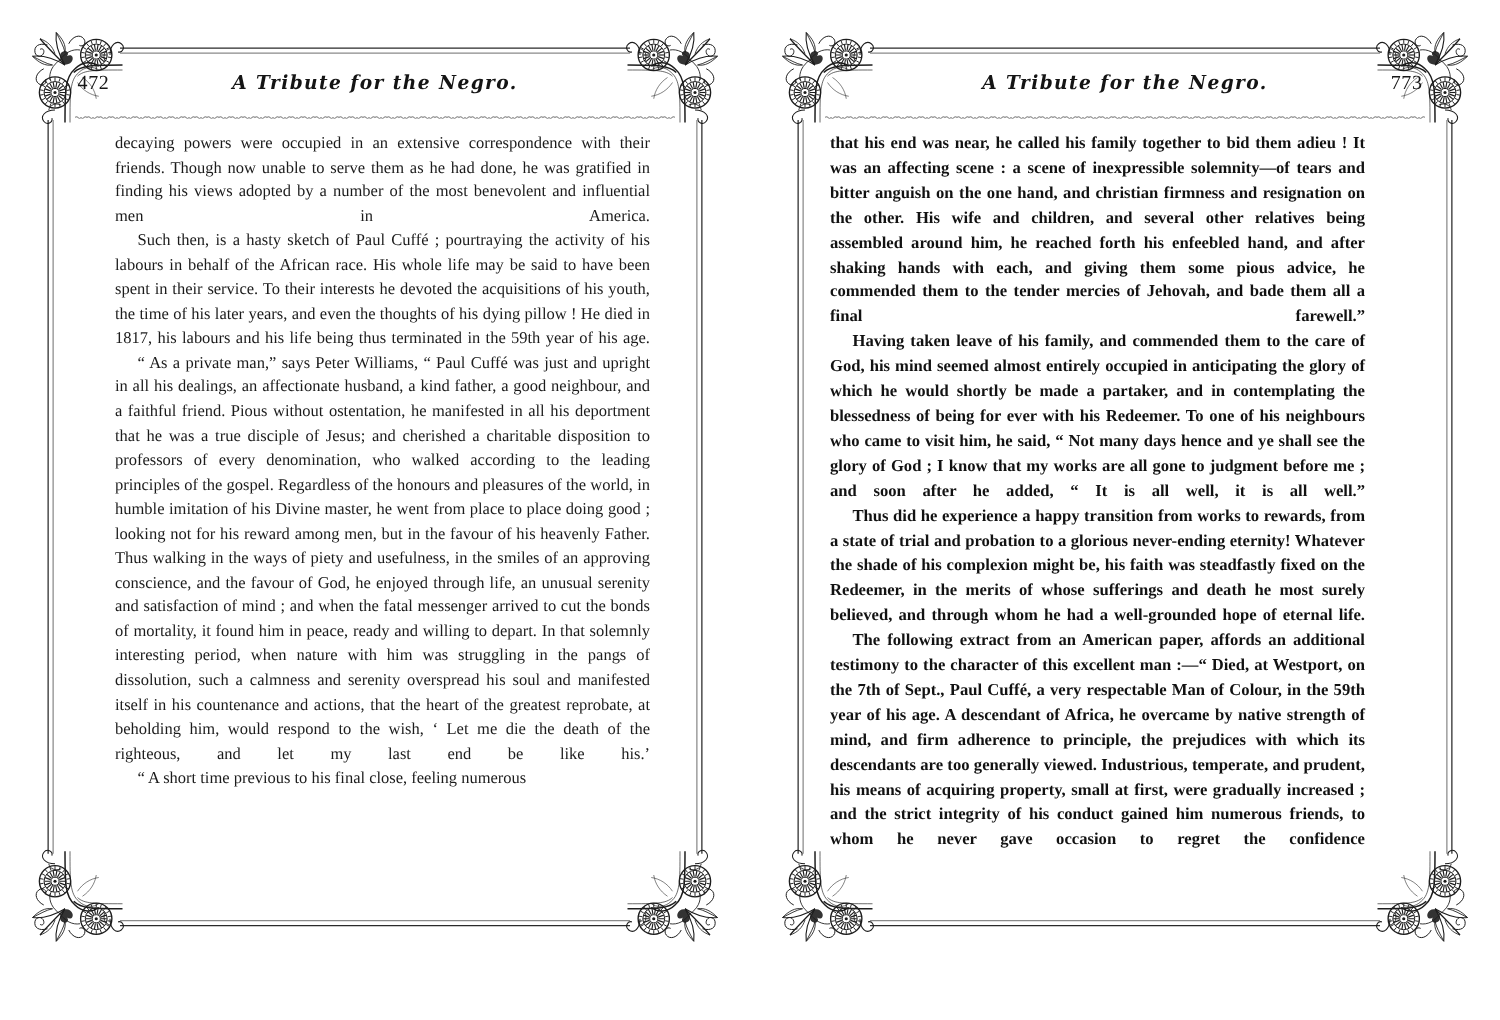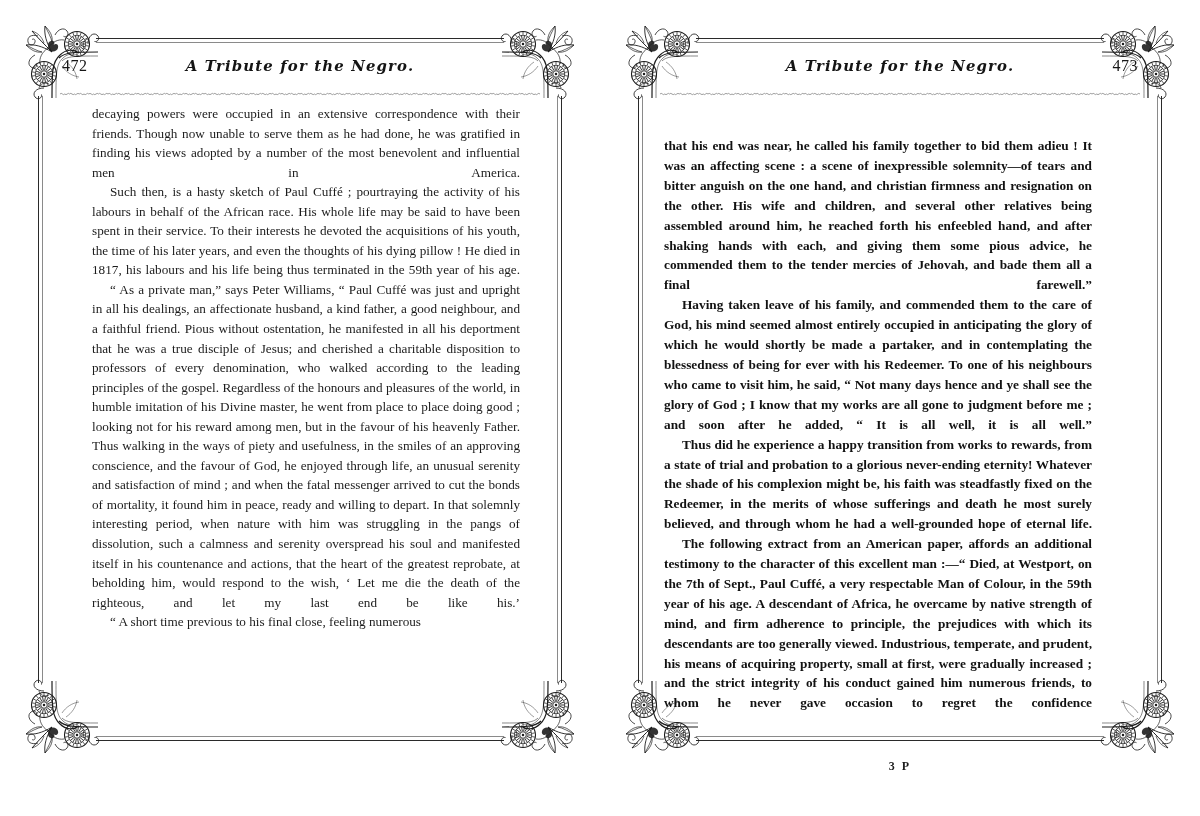--- a/index.html
+++ b/index.html
@@ -96,21 +96,21 @@
   .squiggle svg{display:block;width:100%;height:4px;}
 
   
   .textblock{
     position:absolute;
     top:104px;
     left:84px;
     width:428px;
   }
   .page.verso .textblock{left:92px;}
-  .page.recto .textblock{left:64px;margin-top:32px;}
+  .page.recto .textblock{left:64px;}
 
   p.para{
     margin:0;
     text-align:justify;
     text-align-last:justify;
     font-size:13.2px;
     line-height:19.55px;
     text-indent:0;
     color:#1b1b1b;
     -webkit-font-smoothing:none;
@@ -1049,31 +1049,30 @@
               <path d="M44 40 C50 44 54 50 55 57" fill="none" stroke="#1d1d1d" stroke-width="0.55" opacity=".8"></path>
               <path d="M40 44 C44 50 50 54 57 55" fill="none" stroke="#1d1d1d" stroke-width="0.55" opacity=".8"></path>
             </g>
           </svg>
       </div>
     </div>
 
     <div class="runhead">
       <span class="folio"></span>
       <span class="headtitle">A Tribute for the Negro.</span>
-      <span class="folio right-side">473</span>
+      <span class="folio right-side">773</span>
     </div>
     <div class="squiggle">
       <svg viewBox="0 0 400 4" preserveAspectRatio="none">
           <path class="sq" fill="none" stroke="#333" stroke-width=".7" d="M0 2 q 1 -1.3 2 0 q 1 1.3 2 0 q 1 1.3 2 0 q 1 -1.3 2 0 q 1 -1.3 2 0 q 1 1.3 2 0 q 1 1.3 2 0 q 1 -1.3 2 0 q 1 -1.3 2 0 q 1 1.3 2 0 q 1 1.3 2 0 q 1 -1.3 2 0 q 1 -1.3 2 0 q 1 1.3 2 0 q 1 1.3 2 0 q 1 -1.3 2 0 q 1 -1.3 2 0 q 1 1.3 2 0 q 1 1.3 2 0 q 1 -1.3 2 0 q 1 -1.3 2 0 q 1 1.3 2 0 q 1 1.3 2 0 q 1 -1.3 2 0 q 1 -1.3 2 0 q 1 1.3 2 0 q 1 1.3 2 0 q 1 -1.3 2 0 q 1 -1.3 2 0 q 1 1.3 2 0 q 1 1.3 2 0 q 1 -1.3 2 0 q 1 -1.3 2 0 q 1 1.3 2 0 q 1 1.3 2 0 q 1 -1.3 2 0 q 1 -1.3 2 0 q 1 1.3 2 0 q 1 1.3 2 0 q 1 -1.3 2 0 q 1 -1.3 2 0 q 1 1.3 2 0 q 1 1.3 2 0 q 1 -1.3 2 0 q 1 -1.3 2 0 q 1 1.3 2 0 q 1 1.3 2 0 q 1 -1.3 2 0 q 1 -1.3 2 0 q 1 1.3 2 0 q 1 1.3 2 0 q 1 -1.3 2 0 q 1 -1.3 2 0 q 1 1.3 2 0 q 1 1.3 2 0 q 1 -1.3 2 0 q 1 -1.3 2 0 q 1 1.3 2 0 q 1 1.3 2 0 q 1 -1.3 2 0 q 1 -1.3 2 0 q 1 1.3 2 0 q 1 1.3 2 0 q 1 -1.3 2 0 q 1 -1.3 2 0 q 1 1.3 2 0 q 1 1.3 2 0 q 1 -1.3 2 0 q 1 -1.3 2 0 q 1 1.3 2 0 q 1 1.3 2 0 q 1 -1.3 2 0 q 1 -1.3 2 0 q 1 1.3 2 0 q 1 1.3 2 0 q 1 -1.3 2 0 q 1 -1.3 2 0 q 1 1.3 2 0 q 1 1.3 2 0 q 1 -1.3 2 0 q 1 -1.3 2 0 q 1 1.3 2 0 q 1 1.3 2 0 q 1 -1.3 2 0 q 1 -1.3 2 0 q 1 1.3 2 0 q 1 1.3 2 0 q 1 -1.3 2 0 q 1 -1.3 2 0 q 1 1.3 2 0 q 1 1.3 2 0 q 1 -1.3 2 0 q 1 -1.3 2 0 q 1 1.3 2 0 q 1 1.3 2 0 q 1 -1.3 2 0 q 1 -1.3 2 0 q 1 1.3 2 0 q 1 1.3 2 0 q 1 -1.3 2 0 q 1 -1.3 2 0 q 1 1.3 2 0 q 1 1.3 2 0 q 1 -1.3 2 0 q 1 -1.3 2 0 q 1 1.3 2 0 q 1 1.3 2 0 q 1 -1.3 2 0 q 1 -1.3 2 0 q 1 1.3 2 0 q 1 1.3 2 0 q 1 -1.3 2 0 q 1 -1.3 2 0 q 1 1.3 2 0 q 1 1.3 2 0 q 1 -1.3 2 0 q 1 -1.3 2 0 q 1 1.3 2 0 q 1 1.3 2 0 q 1 -1.3 2 0 q 1 -1.3 2 0 q 1 1.3 2 0 q 1 1.3 2 0 q 1 -1.3 2 0 q 1 -1.3 2 0 q 1 1.3 2 0 q 1 1.3 2 0 q 1 -1.3 2 0 q 1 -1.3 2 0 q 1 1.3 2 0 q 1 1.3 2 0 q 1 -1.3 2 0 q 1 -1.3 2 0 q 1 1.3 2 0 q 1 1.3 2 0 q 1 -1.3 2 0 q 1 -1.3 2 0 q 1 1.3 2 0 q 1 1.3 2 0 q 1 -1.3 2 0 q 1 -1.3 2 0 q 1 1.3 2 0 q 1 1.3 2 0 q 1 -1.3 2 0 q 1 -1.3 2 0 q 1 1.3 2 0 q 1 1.3 2 0 q 1 -1.3 2 0 q 1 -1.3 2 0 q 1 1.3 2 0 q 1 1.3 2 0 q 1 -1.3 2 0 q 1 -1.3 2 0 q 1 1.3 2 0 q 1 1.3 2 0 q 1 -1.3 2 0 q 1 -1.3 2 0 q 1 1.3 2 0 q 1 1.3 2 0 q 1 -1.3 2 0 q 1 -1.3 2 0 q 1 1.3 2 0 q 1 1.3 2 0 q 1 -1.3 2 0 q 1 -1.3 2 0 q 1 1.3 2 0 q 1 1.3 2 0 q 1 -1.3 2 0 q 1 -1.3 2 0 q 1 1.3 2 0 q 1 1.3 2 0 q 1 -1.3 2 0 q 1 -1.3 2 0 q 1 1.3 2 0 q 1 1.3 2 0 q 1 -1.3 2 0 q 1 -1.3 2 0 q 1 1.3 2 0 q 1 1.3 2 0 q 1 -1.3 2 0 q 1 -1.3 2 0 q 1 1.3 2 0 q 1 1.3 2 0 q 1 -1.3 2 0 q 1 -1.3 2 0 q 1 1.3 2 0 q 1 1.3 2 0 q 1 -1.3 2 0 q 1 -1.3 2 0 q 1 1.3 2 0 q 1 1.3 2 0 q 1 -1.3 2 0 q 1 -1.3 2 0 q 1 1.3 2 0 q 1 1.3 2 0 q 1 -1.3 2 0 q 1 -1.3 2 0 q 1 1.3 2 0 q 1 1.3 2 0 q 1 -1.3 2 0"></path>
         </svg>
     </div>
 
     <div class="textblock">
         <p class="para">that his end was near, he called his family together to bid them adieu !  It was an affecting scene : a scene of inexpressible solemnity—of tears and bitter anguish on the one hand, and christian firmness and resignation on the other. His wife and children, and several other relatives being assembled around him, he reached forth his enfeebled hand, and after shaking hands with each, and giving them some pious advice, he commended them to the tender mercies of Jehovah, and bade them all a final farewell.”</p>
         <p class="para indent">Having taken leave of his family, and commended them to the care of God, his mind seemed almost entirely occupied in anticipating the glory of which he would shortly be made a partaker, and in contemplating the blessedness of being for ever with his Redeemer.  To one of his neighbours who came to visit him, he said, “ Not many days hence and ye shall see the glory of God ; I know that my works are all gone to judgment before me ; and soon after he added, “ It is all well, it is all well.”</p>
         <p class="para indent">Thus did he experience a happy transition from works to rewards, from a state of trial and probation to a glorious never-ending eternity! Whatever the shade of his complexion might be, his faith was steadfastly fixed on the Redeemer, in the merits of whose sufferings and death he most surely believed, and through whom he had a well-grounded hope of eternal life.</p>
         <p class="para indent">The following extract from an American paper, affords an additional testimony to the character of this excellent man :—“ Died, at Westport, on the 7th of Sept., Paul Cuffé, a very respectable Man of Colour, in the 59th year of his age.  A descendant of Africa, he overcame by native strength of mind, and firm adherence to principle, the prejudices with which its descendants are too generally viewed. Industrious, temperate, and prudent, his means of acquiring property, small at first, were gradually increased ; and the strict integrity of his conduct gained him numerous friends, to whom he never gave occasion to regret the confidence</p>
       </div>
 
-    <div class="signature">3 P</div>
   </div>
 
 </div>
 
 </body></html>

